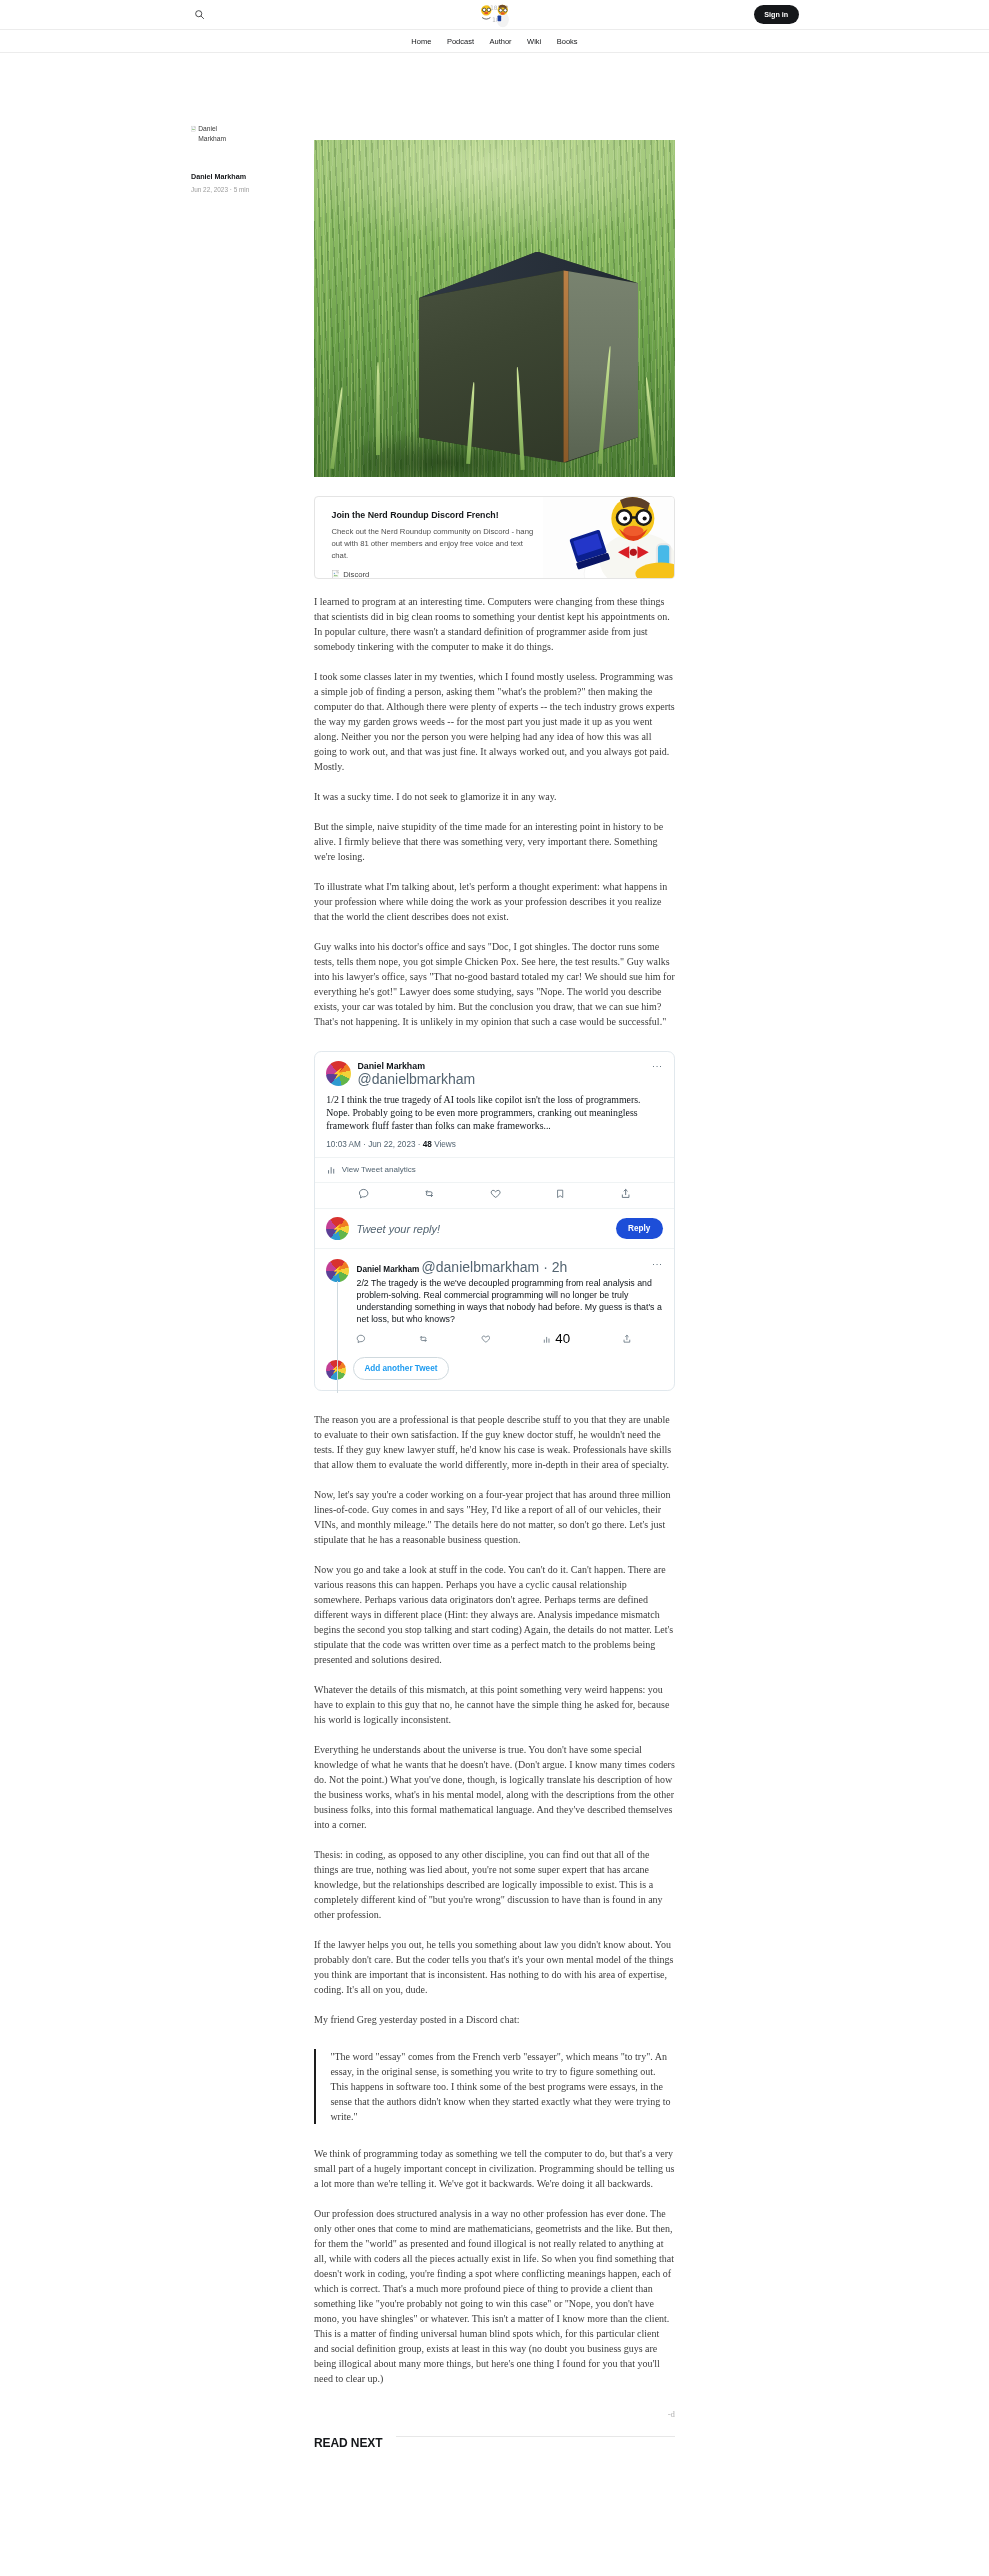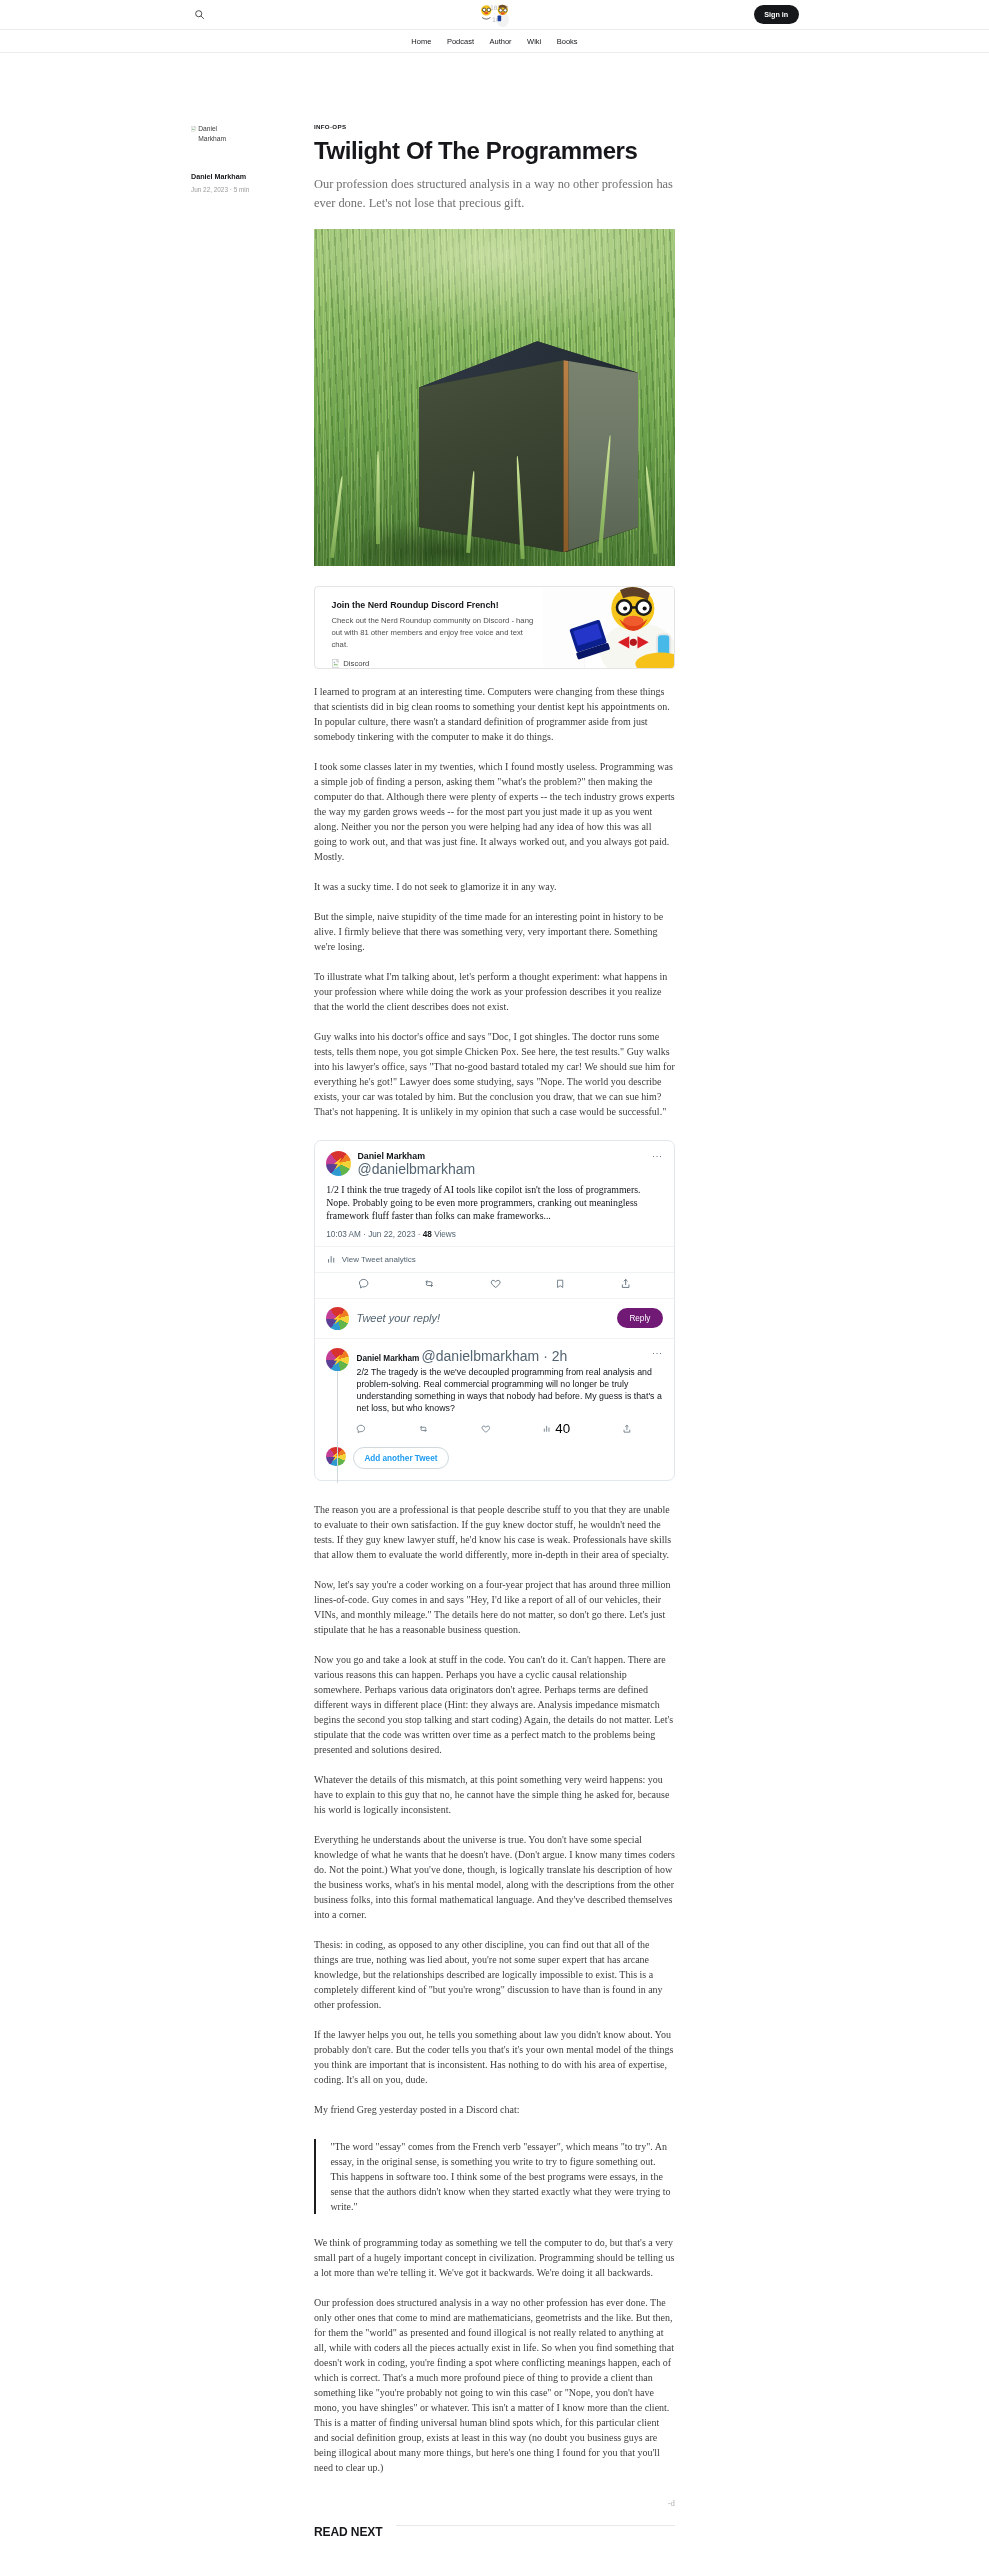--- a/index.html
+++ b/index.html
@@ -84,28 +84,28 @@
   .tw-more { margin-left:auto; color:#536471; font-size:9.3px; letter-spacing:0.5px; cursor:pointer; background:none; border:none; }
   .tw-body { font-size:9.8px; line-height:13px; margin-top:6.2px; color:#0f1419;font-family:Liberation Serif, serif; }
   .tw-time { font-size:8.2px; color:#536471; margin-top:8.2px; }
   .tw-time b { color:#0f1419; }
   .tw-divider { border-top:0.5px solid #eff3f4; }
   .tw-analytics { display:flex; align-items:center; gap:5.2px; padding:7.2px 11.3px; font-size:8px; color:#536471; cursor:pointer; }
   .tw-actions { display:flex; align-items:center; justify-content:space-around; padding:5.2px 15.5px 8.2px; color:#536471; }
   .tw-actions .act { display:flex; align-items:center; gap:3.1px; cursor:pointer; background:none; border:none; color:#536471; font-size:7.2px; }
   .tw-replybox { display:flex; align-items:center; gap:7.2px; padding:8.2px 11.3px; }
   .tw-replyprompt { font-size:11px; color:#536471; flex:1; cursor:text;font-style:italic; }
-  .reply-btn { background:#701a75; color:#fff; font-weight:normal; font-size:8.2px; border:none; border-radius:515px; padding:5.7px 12.4px; cursor:pointer; }
+  .reply-btn { background:#1d4ed8; color:#fff; font-weight:bold; font-size:8.2px; border:none; border-radius:515px; padding:5.7px 12.4px; cursor:pointer; }
   .tw-thread { position:relative; }
   .thread-line { position:absolute; left:22px; top:32px; bottom:-3.1px; width:1px; background:#cfd9de; }
   .tw2-main { flex:1; }
   .tw2-meta { font-size:8.2px; }
   .tw2-body { font-size:8.8px; line-height:12px; margin-top:2.1px; color:#0f1419; }
   .tw2-actions { display:flex; align-items:center; justify-content:space-between; margin-top:6.2px; padding-right:31px; color:#536471; }
-  .addrow { display:flex; align-items:flex-start; gap:7.2px; padding:4.1px 11.3px 10.3px; }
+  .addrow { display:flex; align-items:flex-end; gap:7.2px; padding:4.1px 11.3px 10.3px; }
   .add-tweet-btn { border:0.5px solid #cfd9de; background:#fff; color:#1d9bf0; font-weight:bold; font-size:8.2px; border-radius:515px; padding:5.7px 10.3px; cursor:pointer; }
 
   
   .sect-head { display:flex; align-items:flex-start; margin-top:17px; }
   .sect-label { font-size:12px; font-weight:bold; letter-spacing:-0.1px; color:#15171a; white-space:nowrap; }
   .sect-rule { flex:1; height:0.5px; background:#e7e7e7; margin-left:13.4px; }
   @keyframes spin { to { transform:rotate(360deg); } }
   .icon { display:inline-block; vertical-align:middle; }
 </style>
 </head>
@@ -159,25 +159,20 @@
         <svg class="icon" width="8.2" height="9.3" viewBox="0 0 16 18">
           <rect x="1" y="1" width="14" height="16" fill="#fafafa" stroke="#b9b9b9"></rect>
           <path d="M10 1 l5 5 h-5 z" fill="#e8e8e8" stroke="#b9b9b9"></path>
           <path d="M3 13 l3 -4 2 3 2 -2 3 3 z" fill="#7fb86a"></path>
           <circle cx="5" cy="7" r="1.3" fill="#79a8d8"></circle>
         </svg>
         <span>Daniel Markham</span>
       </div>
       <div class="author-name">Daniel Markham</div>
       <div class="author-date">Jun 22, 2023 · 5 min</div>
-    </div>
-    <div class="content">
-      <div class="category">INFO-OPS</div>
-      <h1 class="title">Twilight Of The Programmers</h1>
-      <div class="subtitle">Our profession does structured analysis in a way no other profession has ever done. Let's not lose that precious gift.</div>
     </div>
   </div>
 
   <div class="hero">
     <div class="hero-shadow"></div>
     <div class="cube">
       <div class="cube-sil"></div>
       <div class="cube-top"></div>
       <div class="cube-front"></div>
       <div class="cube-edge"></div>

